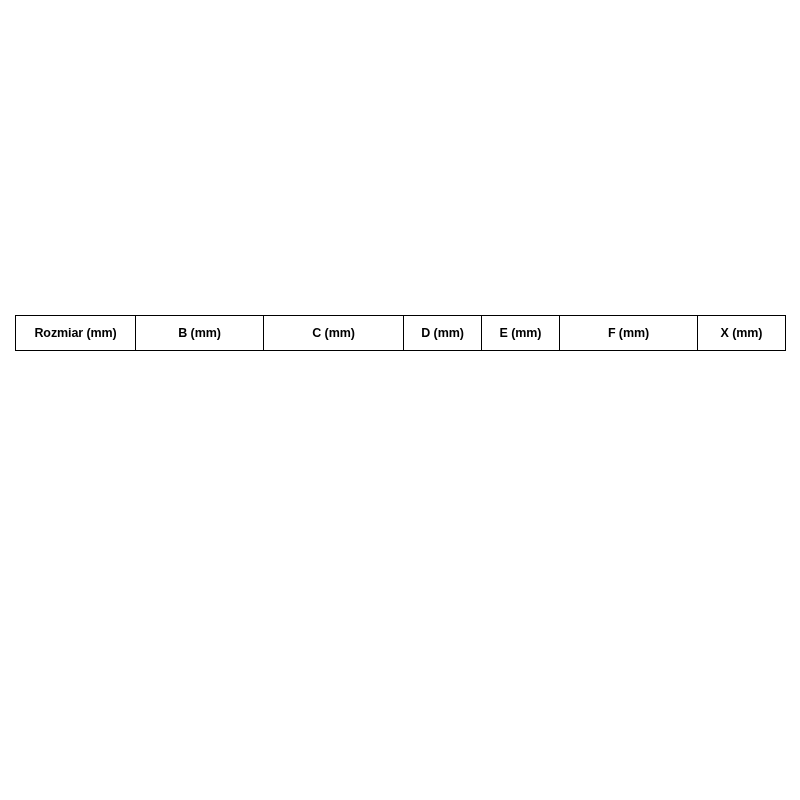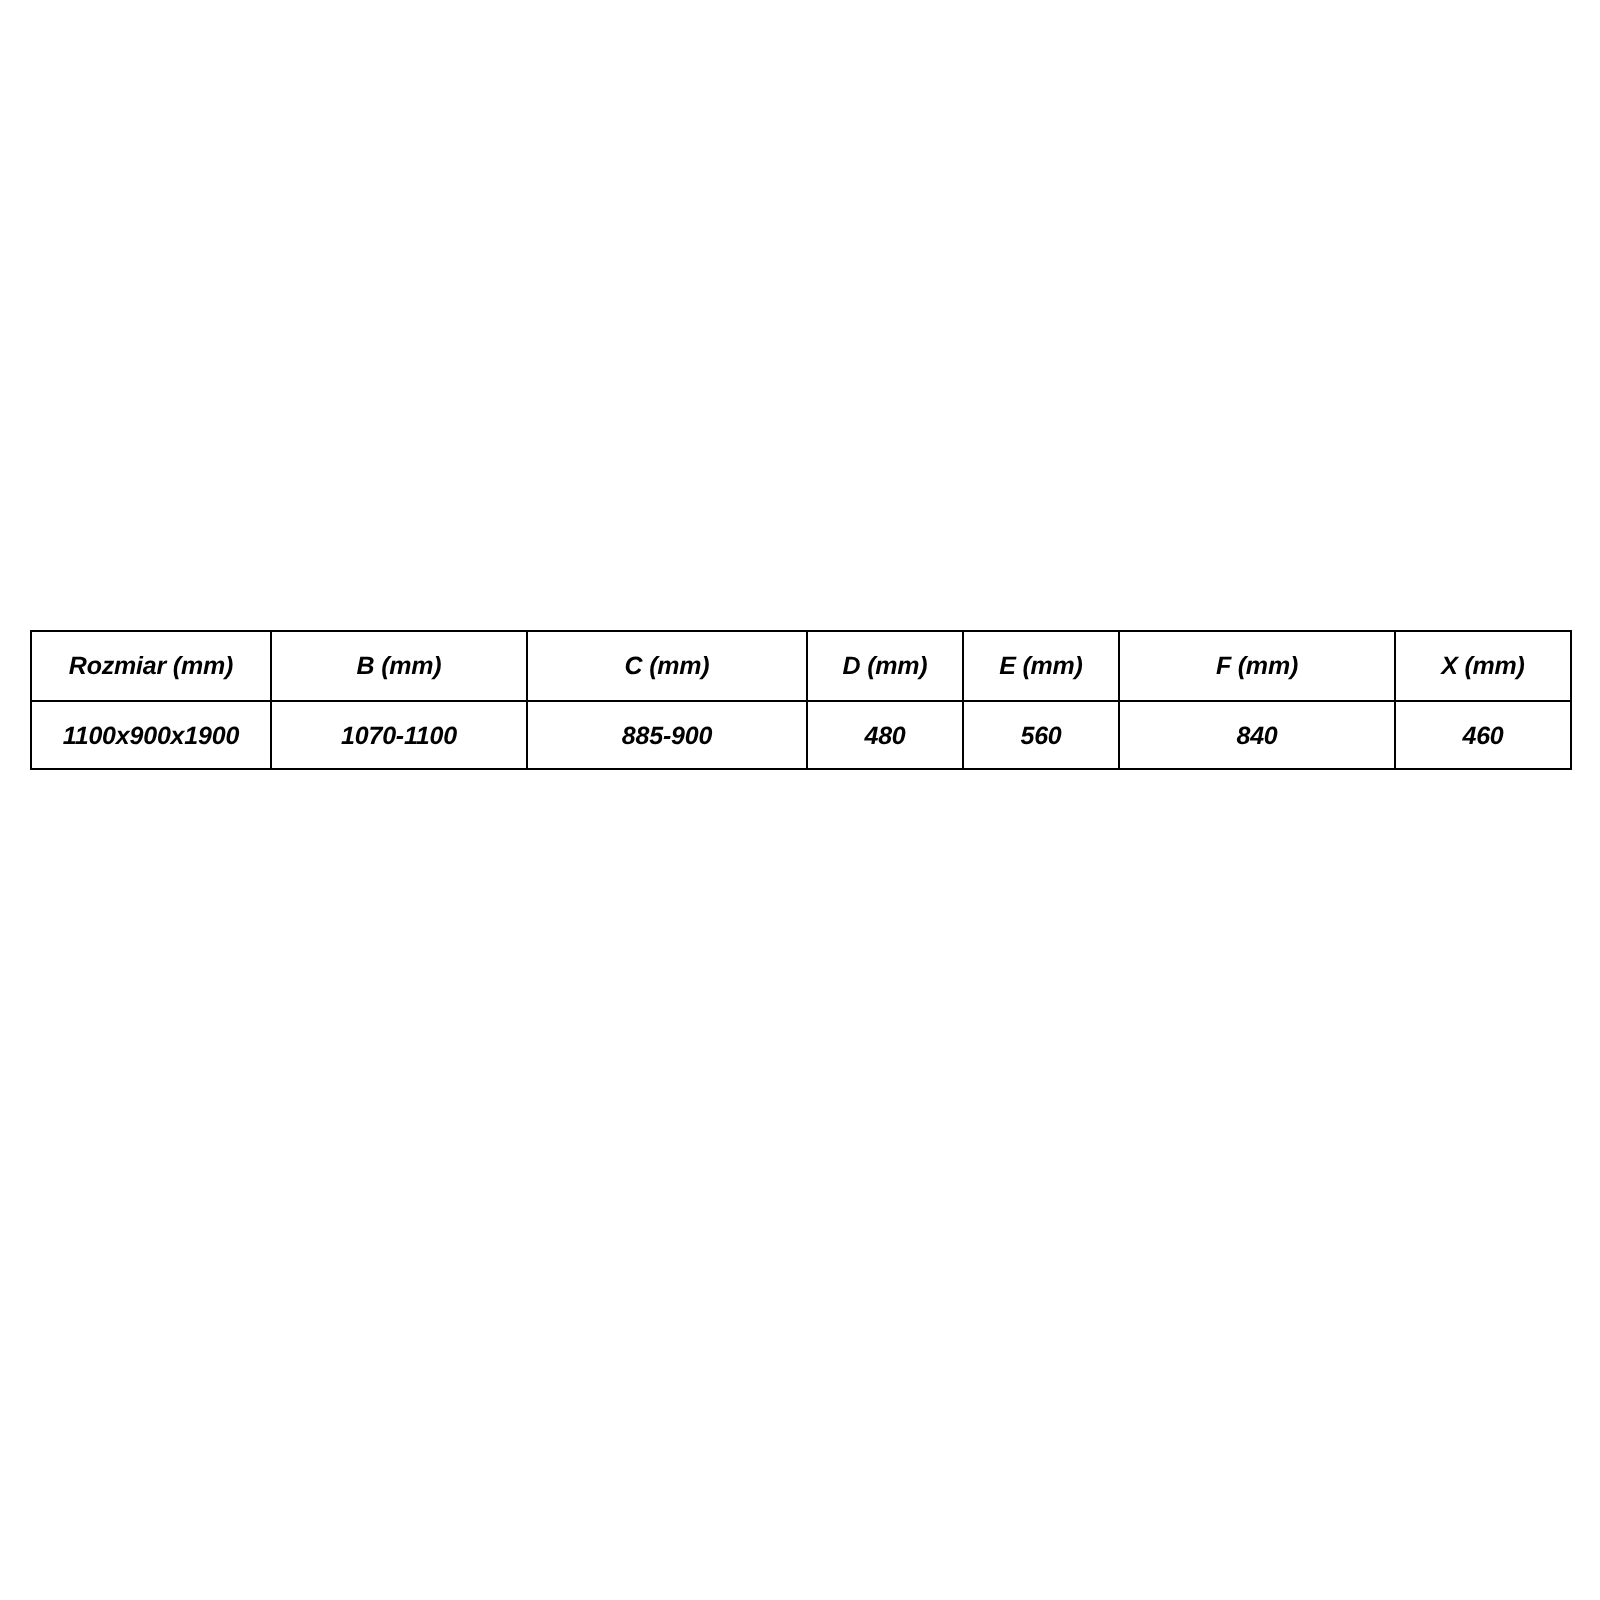--- a/index.html
+++ b/index.html
@@ -29,21 +29,20 @@
   table.size-table th {
     border: 1px solid #000000;
     text-align: center;
     vertical-align: middle;
     font-size: 12.5px;
     font-weight: bold;
     color: #000000;
     height: 33px;
     padding: 0 2px;
     letter-spacing: -0.1px;
-    font-style: italic;
   }
   table.size-table th {
     height: 34px;
   }
   
   col.c0 { width: 120px; }
   col.c1 { width: 128px; }
   col.c2 { width: 140px; }
   col.c3 { width: 78px; }
   col.c4 { width: 78px; }
@@ -69,24 +68,15 @@
         <th>Rozmiar (mm)</th>
         <th>B (mm)</th>
         <th>C (mm)</th>
         <th>D (mm)</th>
         <th>E (mm)</th>
         <th>F (mm)</th>
         <th>X (mm)</th>
       </tr>
     </thead>
     <tbody>
-      <tr>
-        <td>1100x900x1900</td>
-        <td>1070-1100</td>
-        <td>885-900</td>
-        <td>480</td>
-        <td>560</td>
-        <td>840</td>
-        <td>460</td>
-      </tr>
     </tbody>
   </table>
 </div>
 
 </body></html>

